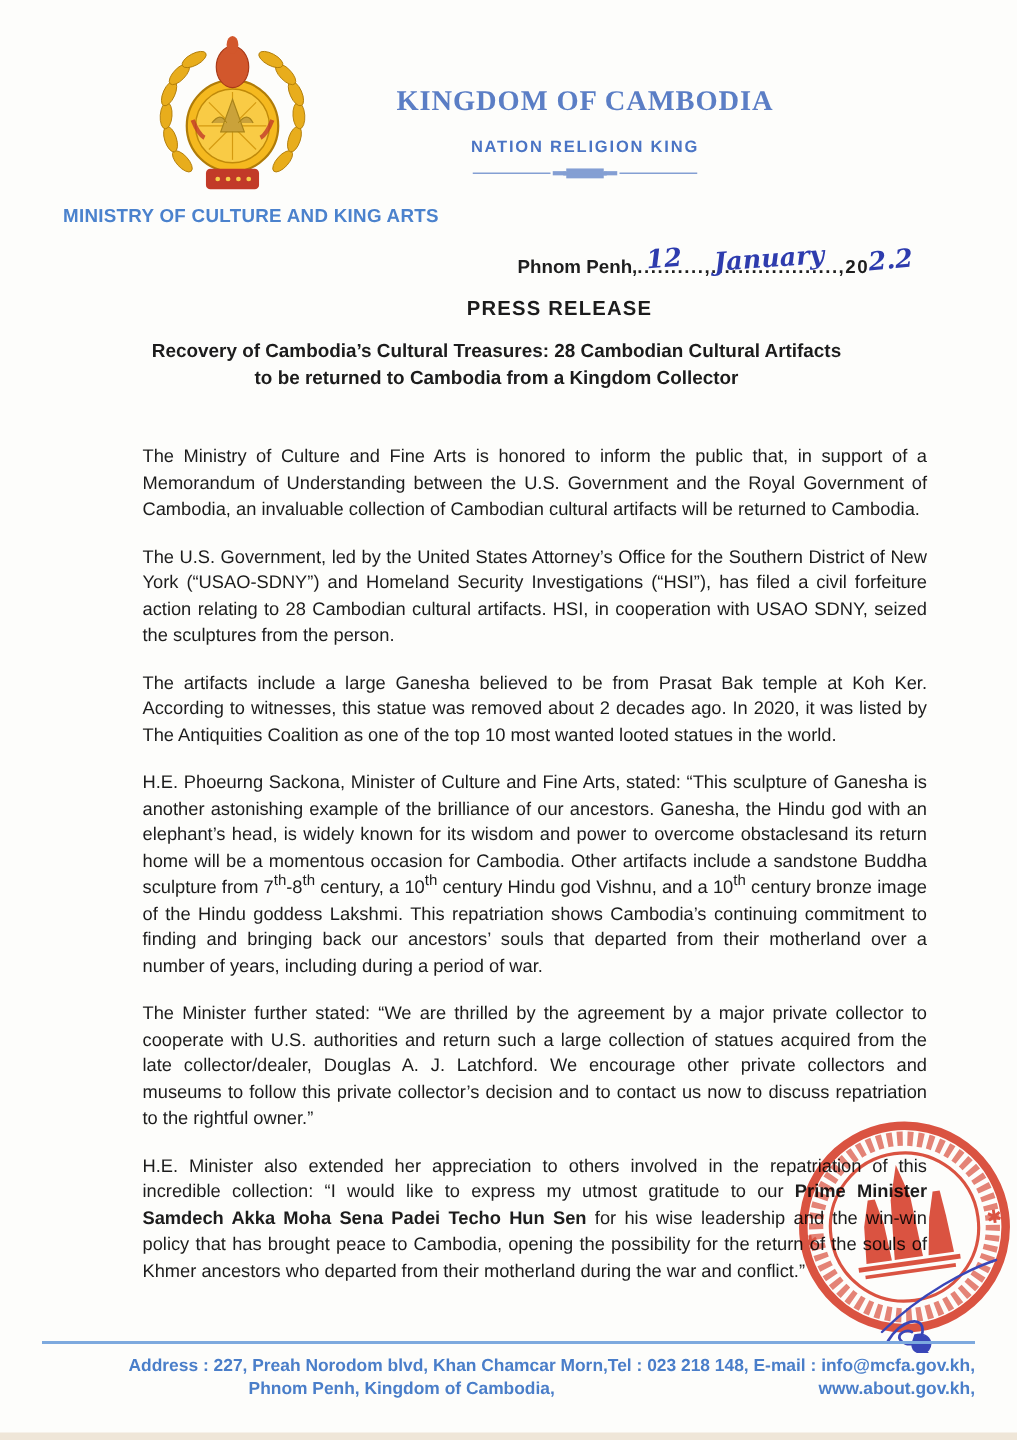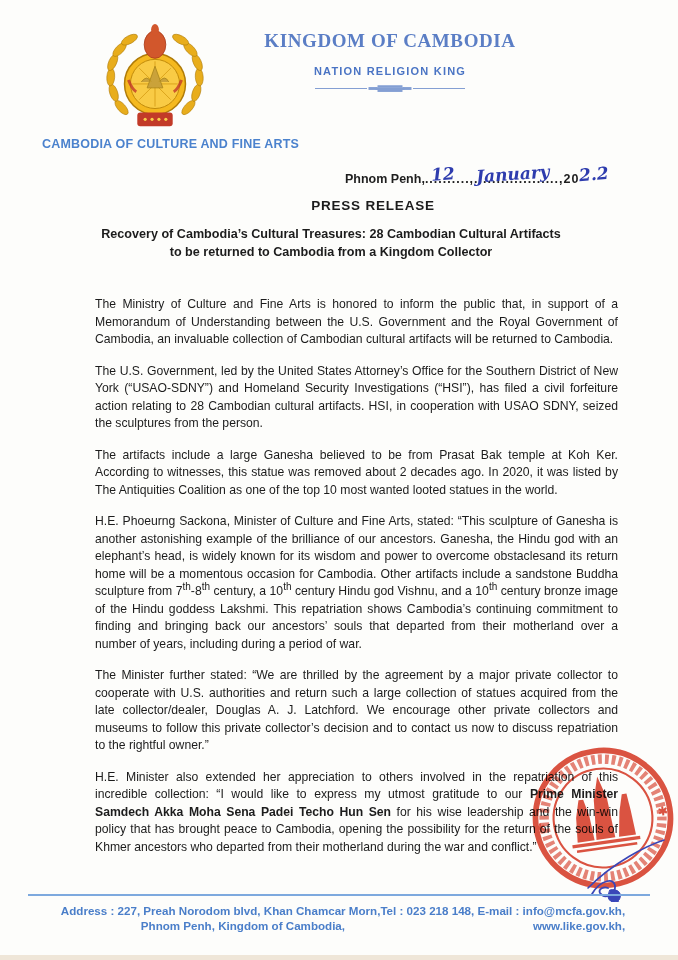--- a/index.html
+++ b/index.html
@@ -7,21 +7,21 @@
   .page {
     position:relative; width:678px; height:960px; margin:0 auto;
     background:#fdfdfb; overflow:hidden;
     font-family:"Liberation Sans", sans-serif; color:#1c1c1c;
   }
   
   .emblem { position:absolute; left:96px; top:20px; width:118px; height:120px; }
   .header-text { position:absolute; left:190px; top:30px; width:400px; text-align:center; }
   .kingdom-title {
     font-family:"Liberation Serif", serif; font-weight:bold; font-size:19px;
-    letter-spacing:.6px; color:#5b7ec5;
+    letter-spacing:.6px; color:#5b7ec5;margin-top:27px;
   }
   .motto {
     margin-top:13px; font-weight:bold; font-size:11px; letter-spacing:1.2px; color:#4a74c4;
   }
   .divider { margin:7px auto 0; width:150px; height:9px; display:block; opacity:.85; }
   .ministry-name {
     position:absolute; left:42px; top:137px; font-weight:bold; font-size:12.5px;
     letter-spacing:.2px; color:#4b82cd;
   }
   
@@ -57,21 +57,21 @@
   
   .stamp {
     position:absolute; left:527px; top:742px; width:152px; height:152px;
     mix-blend-mode:multiply; opacity:.88;
   }
   .signature { position:absolute; left:566px; top:836px; width:102px; height:66px; }
   
   .footer {
     position:absolute; left:28px; top:894px; width:622px;
     border-top:2px solid #7da9de; padding-top:8px;
-    display:flex; justify-content:center;
+    display:flex; justify-content:flex-end;
     color:#4a7ec9; font-size:11.6px; line-height:14.5px; font-weight:600;
   }
   .footer .address { padding-left:8px; }
   .footer .address .line2 { display:block; padding-left:80px; }
   .footer .contact { text-align:right; }
   .bottom-strip { position:absolute; left:0; bottom:0; width:100%; height:5px; background:#efe6d8; }
 </style>
 </head>
 <body>
 
@@ -122,21 +122,21 @@
         <line x1="98" y1="4.5" x2="150" y2="4.5" stroke-width="1"></line>
         <rect x="54" y="3.6" width="8" height="1.8"></rect>
           <rect x="88" y="3.6" width="8" height="1.8"></rect>
         <rect x="63" y="1.8" width="24" height="1.4"></rect>
         <rect x="61" y="3.9" width="28" height="1.6"></rect>
         <rect x="63" y="6" width="24" height="1.4"></rect>
       </g>
     </svg>
   </div>
 
-  <div class="ministry-name">CAMBODIA OF CULTURE AND FINE ARTS</div>
+  <div class="ministry-name">MINISTRY OF CULTURE AND KING ARTS</div>
 
   <div class="dateline">
     <span>Phnom Penh,</span><span class="slot"><span class="dots">..........</span><span class="hand">12</span></span><span class="slot"><span class="dots">,..............</span><span class="hand">January</span></span><span class="dots">.....,20</span><span class="hand inline">2.2</span>
   </div>
 
   <div class="press-title">PRESS RELEASE</div>
   <div class="subtitle">
     <div>Recovery of Cambodia’s Cultural Treasures: 28 Cambodian Cultural Artifacts</div>
     <div>to be returned to Cambodia from a Kingdom Collector</div>
   </div>
@@ -178,18 +178,18 @@
     </g>
   </svg>
 
   <div class="footer">
     <div class="address">
       <span>Address : 227, Preah Norodom blvd, Khan Chamcar Morn,</span>
       <span class="line2">Phnom Penh, Kingdom of Cambodia,</span>
     </div>
     <div class="contact">
       <div>Tel : 023 218 148, E-mail : info@mcfa.gov.kh,</div>
-      <div>www.like.gov.kh,</div>
+      <div>www.about.gov.kh,</div>
     </div>
   </div>
 
   <div class="bottom-strip"></div>
 </div>
 
 </body></html>

